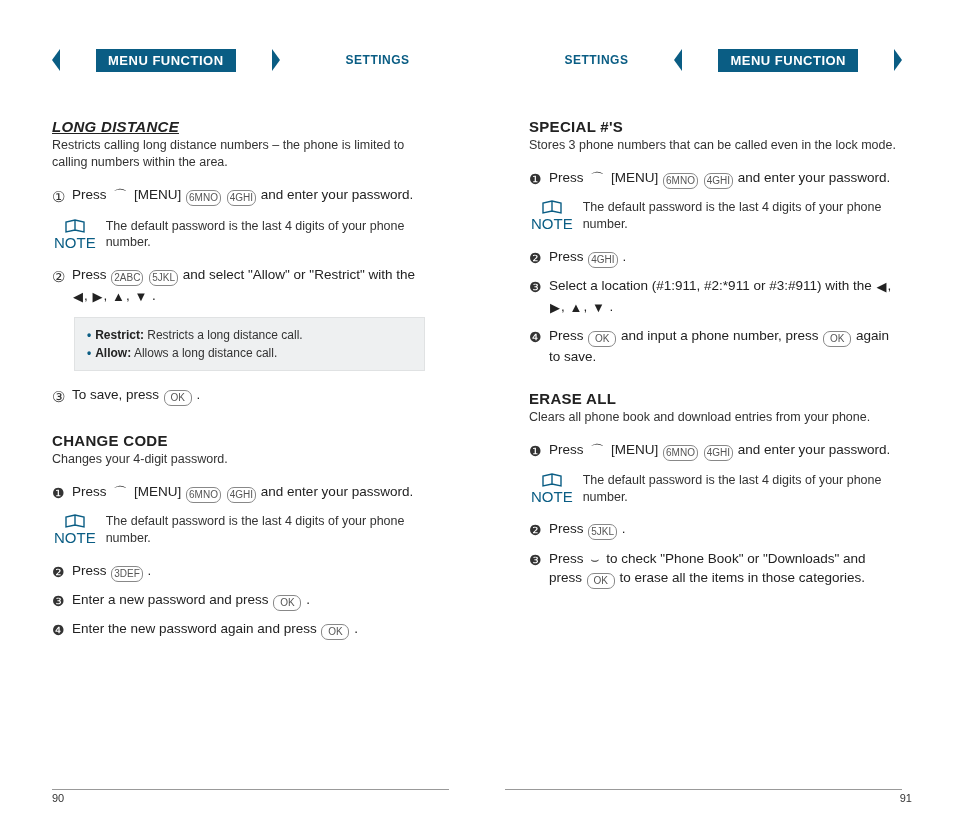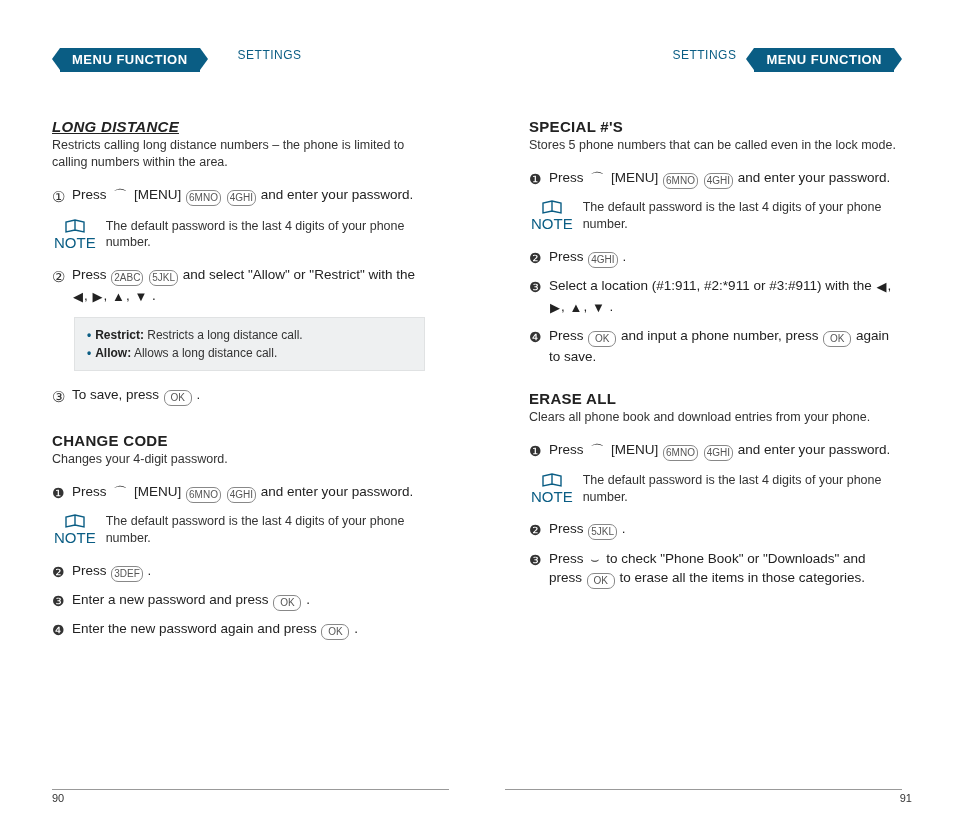--- a/index.html
+++ b/index.html
@@ -19,22 +19,24 @@
     padding: 48px 0 30px 0;
   }
   .page {
     width: 50%;
     box-sizing: border-box;
     padding: 0 52px;
     position: relative;
   }
   .header-row {
     display: flex;
+    align-items: center;
     margin-bottom: 46px;
     height: 24px;
+    gap: 36px;
   }
   .page.right .header-row { justify-content: flex-end; }
   .tab {
     background: #0a5d84;
     color: #fff;
     font-weight: bold;
     font-size: 13px;
     padding: 4px 12px;
     letter-spacing: .5px;
   }
@@ -46,21 +48,21 @@
     border-bottom: 11px solid transparent;
     border-right: 8px solid #0a5d84;
   }
   .tab-wing.right-of {
     border-top: 11px solid transparent;
     border-bottom: 11px solid transparent;
     border-left: 8px solid #0a5d84;
   }
   .sub-label {
     color: #0a5d84;
-    font-weight: normal;
+    font-weight: bold;
     font-size: 12px;
     margin: 0 10px;
     letter-spacing: .5px;
     padding-left: 20px;
   }
 
   h2.section {
     font-size: 15px;
     font-weight: 800;
     letter-spacing: .3px;
@@ -301,21 +303,21 @@
 
   <div class="page right">
     <div class="header-row">
       <span class="sub-label">SETTINGS</span>
       <span class="tab-wing left-of"></span>
       <span class="tab">MENU FUNCTION</span>
       <span class="tab-wing right-of"></span>
     </div>
 
     <h2 class="section">SPECIAL #'S</h2>
-    <p class="desc">Stores 5 phone numbers that can be called even in the lock mode.</p>
+    <p class="desc">Stores 3 phone numbers that can be called even in the lock mode.</p>
 
     <div class="step">
       <span class="num">❶</span>
       <span class="body">
         <span>Press </span>
         <span class="key soft">⌒</span>
         <span>[MENU]</span>
         <span class="key">6MNO</span>
         <span class="key">4GHI</span>
         <span> and enter your password.</span>

